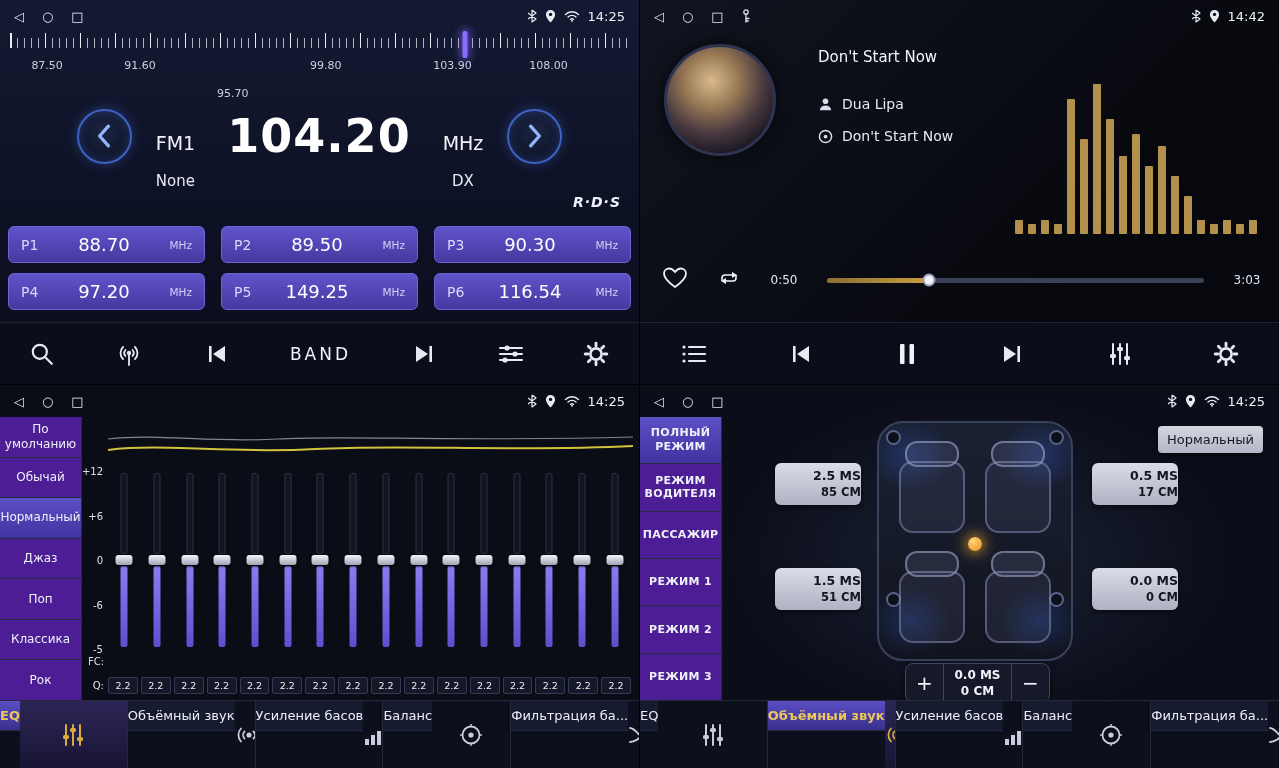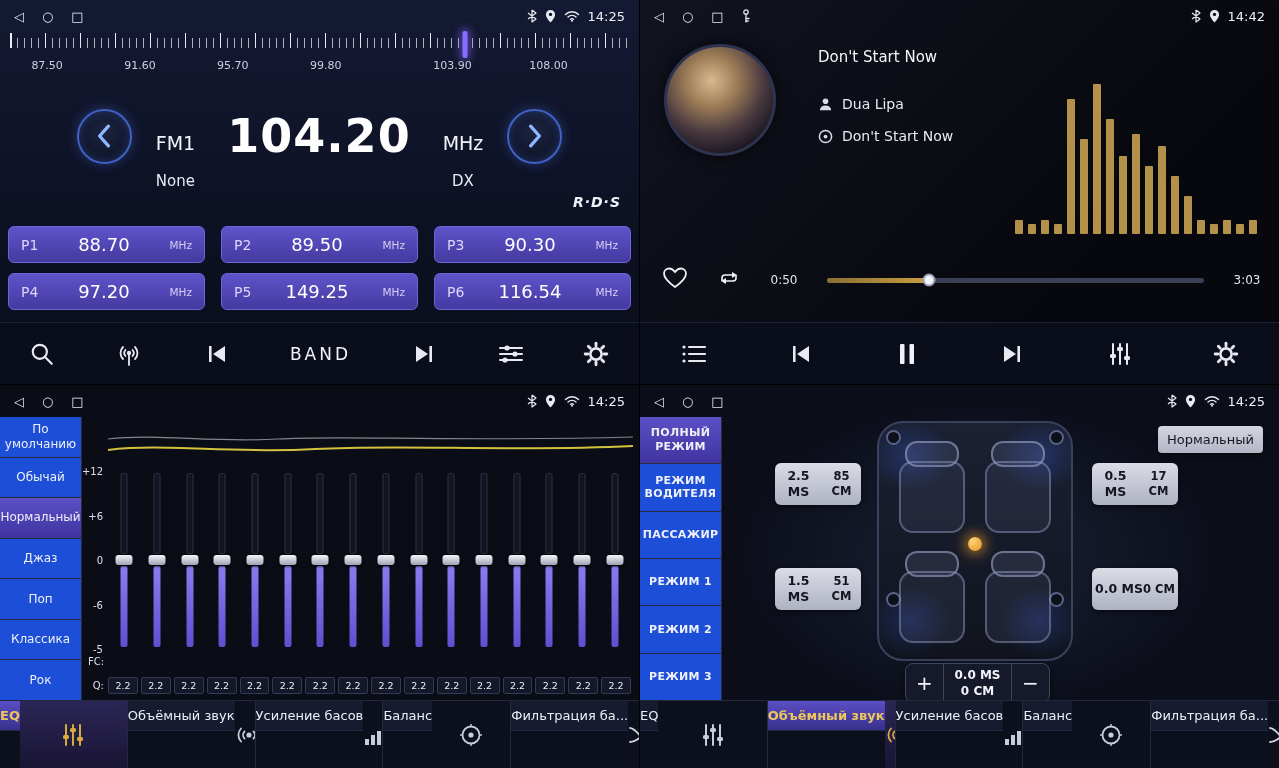--- a/index.html
+++ b/index.html
@@ -50,21 +50,21 @@
   .spec-bar{width:8px;border-radius:1px}
   .progress-row{position:absolute;left:22px;right:18px;top:266px;display:flex;align-items:center;gap:29px}
   .ptime{font-size:12px;color:#e2e5f0;min-width:28px;text-align:center}
   .pbar{position:relative;flex:1;height:5px;background:#3a4056;border-radius:3px}
   .pfill{position:absolute;left:0;top:0;bottom:0;background:linear-gradient(90deg,#8a6f35,#c79d3f);border-radius:3px}
   .pknob{position:absolute;top:50%;width:13px;height:13px;background:#f2f3f8;border:2px solid #9aa0b8;border-radius:50%;transform:translate(-50%,-50%)}
 
   
   .body-row{position:absolute;top:32px;left:0;right:0;height:284px;display:flex}
   .side-list{width:82px;display:flex;flex-direction:column;border-right:1px solid #262b40;background:#0b0e1a}
-  .eq-preset,.sf-mode{flex:1;display:flex;align-items:center;justify-content:center;text-align:center;padding:2px 3px;border-bottom:1px solid #262b40;color:#eef0f8;background:#1d4ed8;line-height:1.25}
+  .eq-preset,.sf-mode{flex:1;display:flex;align-items:center;justify-content:center;text-align:center;padding:2px 3px;border-bottom:1px solid #262b40;color:#eef0f8;background:#4c1d95;line-height:1.25}
   .eq-preset{font-size:12px}
   .sf-mode{font-size:11px;font-weight:bold;letter-spacing:.3px}
   .eq-preset.selected,.sf-mode.selected{background:linear-gradient(180deg,#5c50c6,#4033a0)}
   .audio-tabs{position:absolute;left:0;right:0;bottom:0;height:68px;background:#0c0f1c;border-top:1px solid #23283c;display:grid;grid-template-columns:repeat(5,1fr)}
   .tab{display:flex;flex-direction:row;border-right:1px solid #23283c;overflow:hidden}
   .tab:last-child{border-right:none}
   .tab-label{height:30px;display:flex;align-items:center;justify-content:center;font-size:13px;color:#eceef6;background:#171b30;border-bottom:1px solid #23283c;white-space:nowrap}
   .tab-icon{flex:1;display:flex;align-items:center;justify-content:center;color:#c9cddb;background:#0c0f1c}
   .tab.selected .tab-label{background:linear-gradient(180deg,#5a4ec4,#39308c);color:#ecc75e;font-weight:bold}
   .tab.selected .tab-icon{color:#d9ab3c;background:linear-gradient(180deg,#2c2656,#191534)}
@@ -94,21 +94,21 @@
     radial-gradient(60px 50px at 16% 84%,rgba(60,110,255,.22),transparent 70%),
     radial-gradient(60px 50px at 84% 84%,rgba(60,110,255,.22),transparent 70%),
     linear-gradient(180deg,#1b2133,#11141f)}
   .seat{position:absolute;width:66px;height:92px}
   .seat.fl{left:20px;top:18px}.seat.fr{right:20px;top:18px}.seat.rl{left:20px;top:128px}.seat.rr{right:20px;top:128px}
   .seat-back{position:absolute;left:6px;right:6px;top:0;height:26px;border:2px solid rgba(165,175,205,.55);border-radius:12px;background:rgba(120,130,170,.18)}
   .seat-cushion{position:absolute;left:0;right:0;top:20px;bottom:0;border:2px solid rgba(150,160,195,.45);border-radius:14px;background:rgba(105,115,155,.14)}
   .spk{position:absolute;width:15px;height:15px;border-radius:50%;border:2px solid #58628a;background:#0d1018}
   .spk.s1{left:7px;top:7px}.spk.s2{right:7px;top:7px}.spk.s3{left:7px;bottom:52px}.spk.s4{right:7px;bottom:52px}
   .center-dot{position:absolute;left:50%;top:114px;width:14px;height:14px;margin-left:-7px;border-radius:50%;background:radial-gradient(circle at 35% 30%,#ffd27a,#e8901c);box-shadow:0 0 12px 4px rgba(240,160,40,.55)}
-  .dist-btn{position:absolute;width:86px;height:42px;border-radius:6px;background:linear-gradient(180deg,#dadce6,#aeb2c2);color:#15151f;display:flex;flex-direction:row;align-items:center;justify-content:center;font-weight:bold;box-shadow:0 2px 5px rgba(0,0,0,.55);line-height:1.3}
+  .dist-btn{position:absolute;width:86px;height:42px;border-radius:6px;background:linear-gradient(180deg,#dadce6,#aeb2c2);color:#15151f;display:flex;flex-direction:column;align-items:flex-end;justify-content:center;font-weight:bold;box-shadow:0 2px 5px rgba(0,0,0,.55);line-height:1.3}
   .dist-btn .ms{font-size:12.5px}.dist-btn .cm{font-size:11.5px}
   .dist-btn.p-fl{left:53px;top:46px}.dist-btn.p-fr{left:370px;top:46px}.dist-btn.p-rl{left:53px;top:151px}.dist-btn.p-rr{left:370px;top:151px}
   .adjuster{position:absolute;left:183px;top:246px;width:145px;height:40px;display:flex;align-items:stretch;background:#151929;border:1px solid #3e4560;border-radius:8px;box-shadow:0 2px 6px rgba(0,0,0,.6)}
   .adj-btn{width:37px;font-size:20px;color:#f2f3fa}
   .adj-val{flex:1;display:flex;flex-direction:column;align-items:center;justify-content:center;border-left:1px solid #3e4560;border-right:1px solid #3e4560;font-size:12px;font-weight:bold;line-height:1.35;color:#f2f3fa}
 </style>
 </head>
 <body>
 
 <div class="stage">
@@ -137,21 +137,21 @@
         <span class="sb-time">14:25</span>
       </span>
     </div>
 
     <div class="scale" id="radio-scale">
       <div class="ticks-major"></div>
       <div class="ticks-minor"></div>
       <div class="indicator" style="left: 73.5%;"></div>
     <span class="scale-label" style="left: 6%;">87.50</span>
         <span class="scale-label" style="left: 21%;">91.60</span>
-        <span class="scale-label" style="left: 36%;">95.70</span>
+        <span class="scale-label" style="left: 36%; margin-top: 28px;">95.70</span>
         <span class="scale-label" style="left: 51%;">99.80</span>
         <span class="scale-label" style="left: 71.5%;">103.90</span>
         <span class="scale-label" style="left: 87%;">108.00</span>
       </div>
 
     <div class="tuner">
       <button class="chev-btn">
         <svg width="16" height="24" viewBox="0 0 14 22">
             <polyline points="11,2 3,11 11,20" fill="none" stroke="#8fb6ff" stroke-width="3" stroke-linecap="round" stroke-linejoin="round"></polyline>
           </svg>

